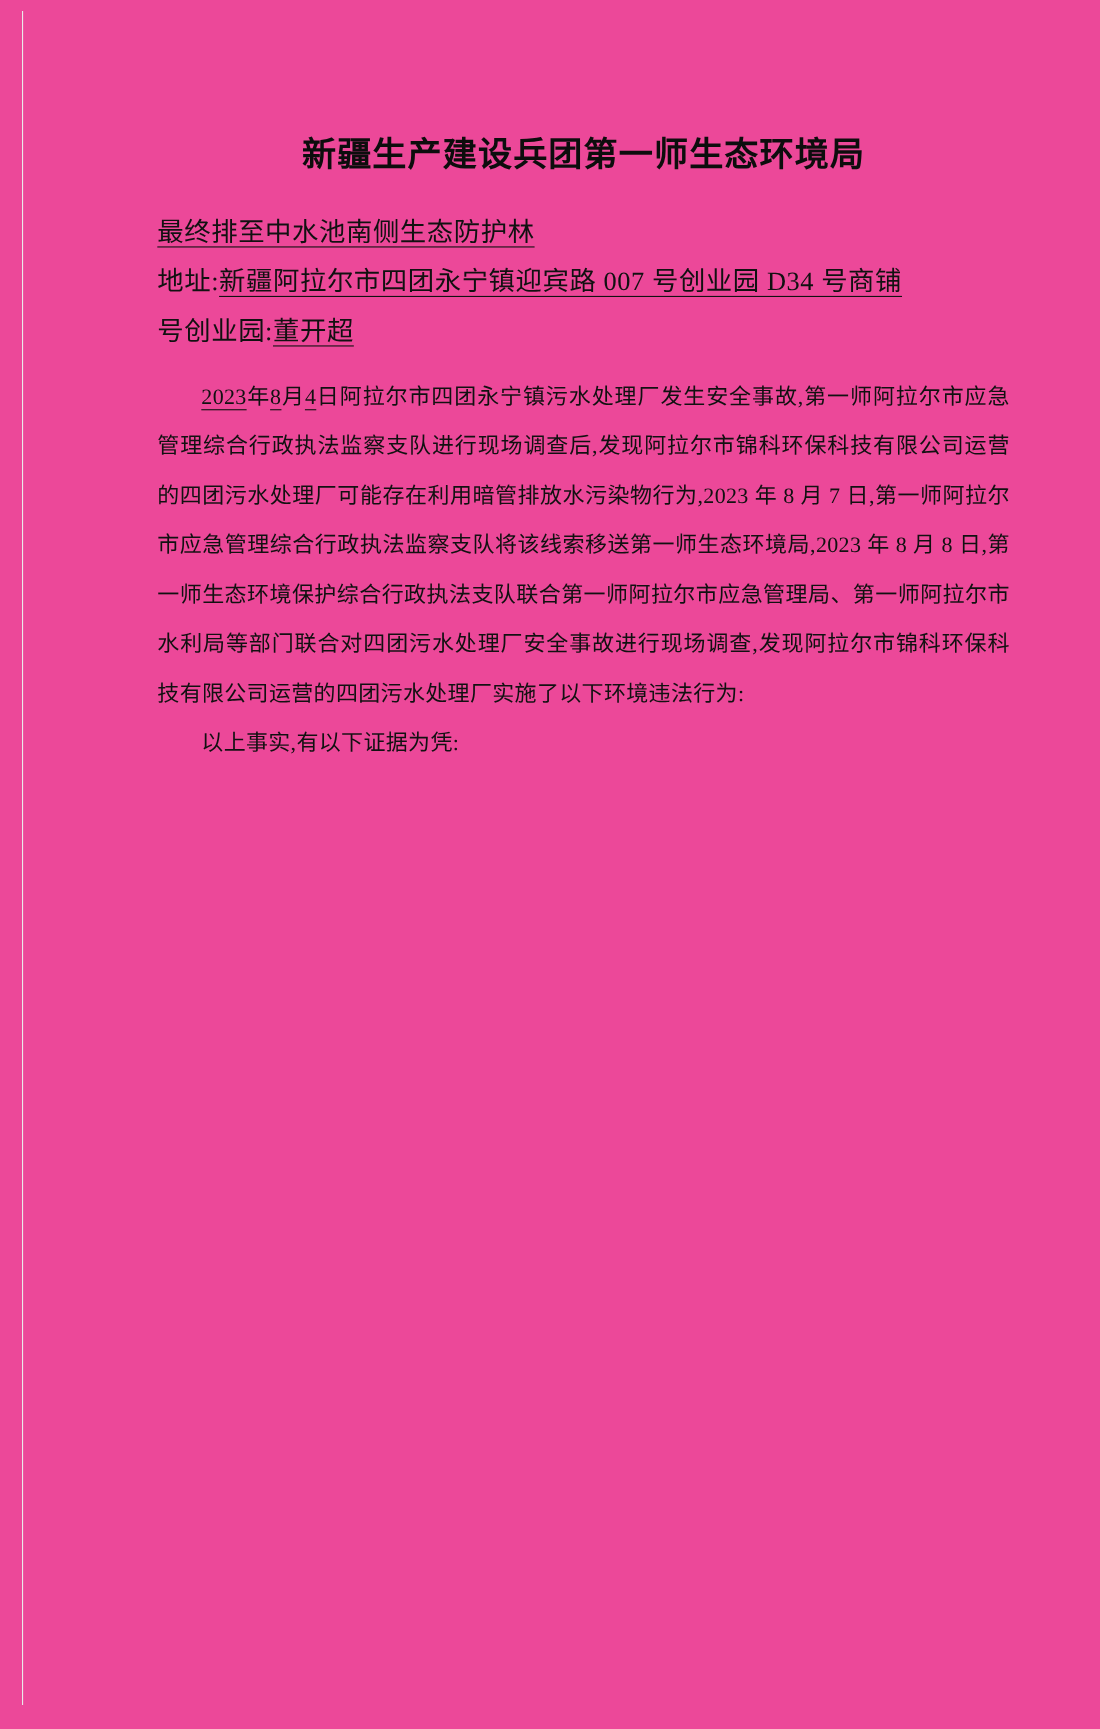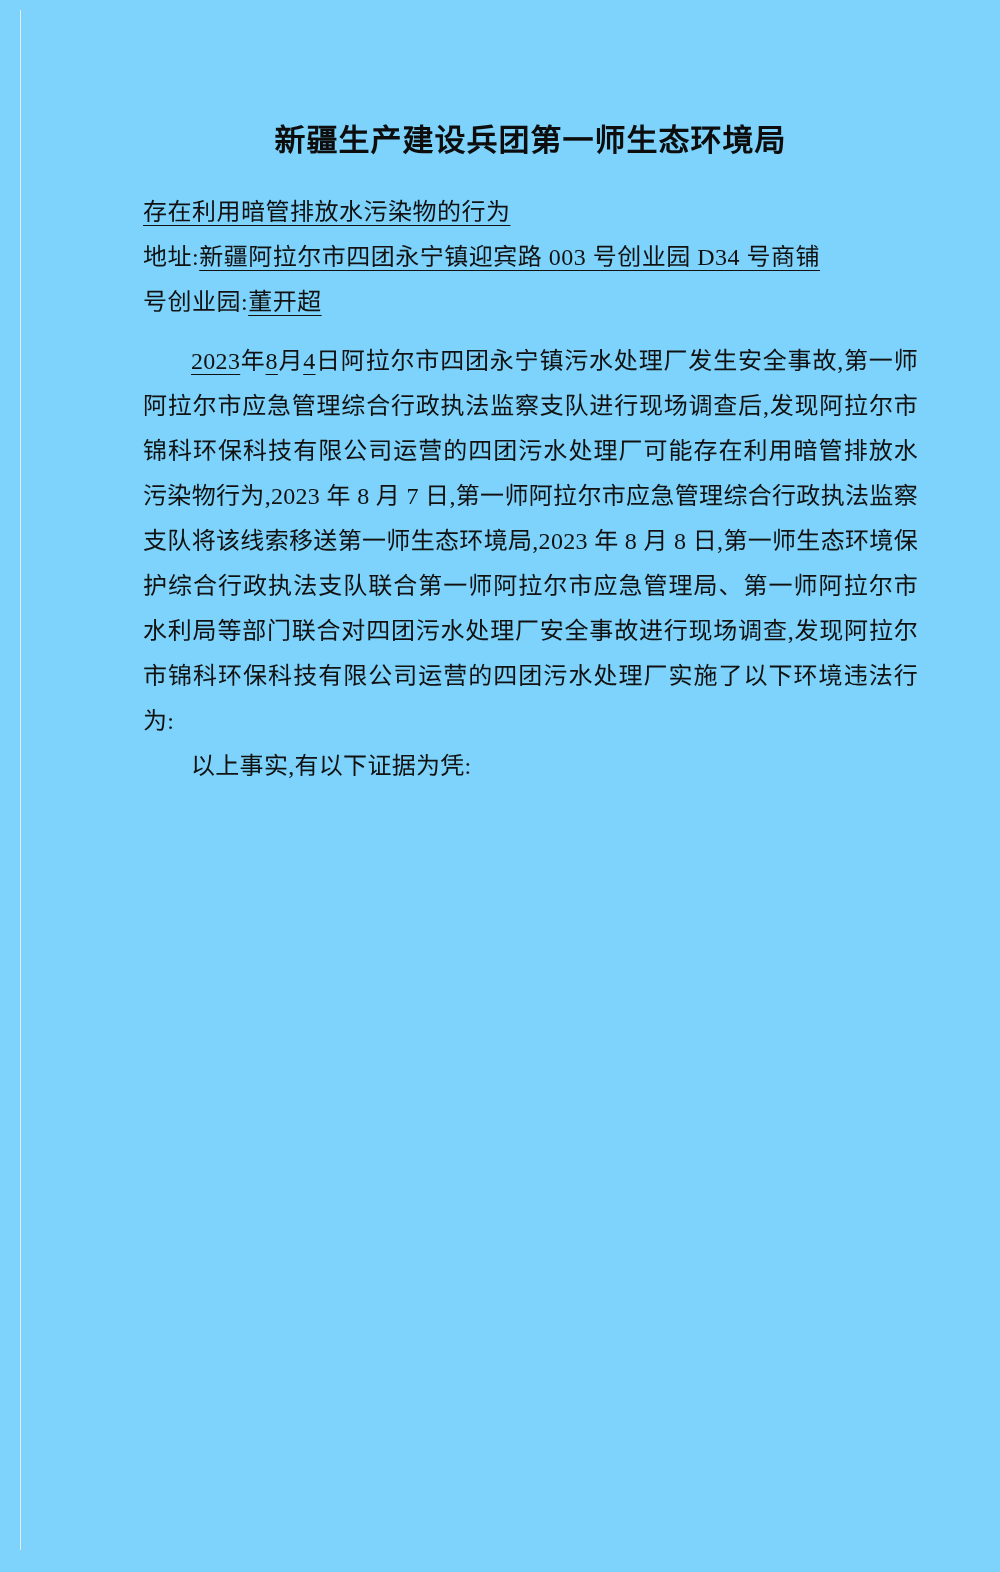--- a/index.html
+++ b/index.html
@@ -7,21 +7,21 @@
     margin: 0;
     padding: 0;
     background: #ffffff;
   }
 
   .page {
     position: relative;
     width: 1000px;
     height: 1572px;
     margin: 0 auto;
-    background: #7dd3fc;
+    background: #ec4899;
     overflow: hidden;
     font-family: "Liberation Serif", "DejaVu Serif", serif;
     color: #111111;
   }
 
   
   .scan-edge {
     position: absolute;
     top: 10px;
     left: 20px;
@@ -80,21 +80,21 @@
     text-underline-offset: 5px;
     text-decoration-thickness: 1px;
     padding-right: 26px;
   }
 
   
   .body-block {
     margin-top: 14px;
   }
   .para {
-    font-size: 24px;
+    font-size: 20px;
     line-height: 45px;
     letter-spacing: 0.3px;
     text-align: justify;
     text-justify: inter-ideograph;
     text-indent: 2em;
     margin: 0;
   }
   .para + .para {
     margin-top: 0;
   }
@@ -119,26 +119,26 @@
   <div class="sheet">
 
     <div class="title-block">
       <div class="title-line">新疆生产建设兵团第一师生态环境局</div>
     </div>
 
 
     <div class="recipient-block">
 
       <div class="recip-line">
-        <span class="u">存在利用暗管排放水污染物的行为</span>
+        <span class="u">最终排至中水池南侧生态防护林</span>
       </div>
 
 
       <div class="recip-line">
-        <span>地址:</span><span class="u">新疆阿拉尔市四团永宁镇迎宾路 003 号创业园 D34 号商铺</span>
+        <span>地址:</span><span class="u">新疆阿拉尔市四团永宁镇迎宾路 007 号创业园 D34 号商铺</span>
       </div>
 
       <div class="recip-line">
         <span>号创业园:</span><span class="u-pad">董开超</span>
       </div>
 
     </div>
 
     <div class="body-block">
 

